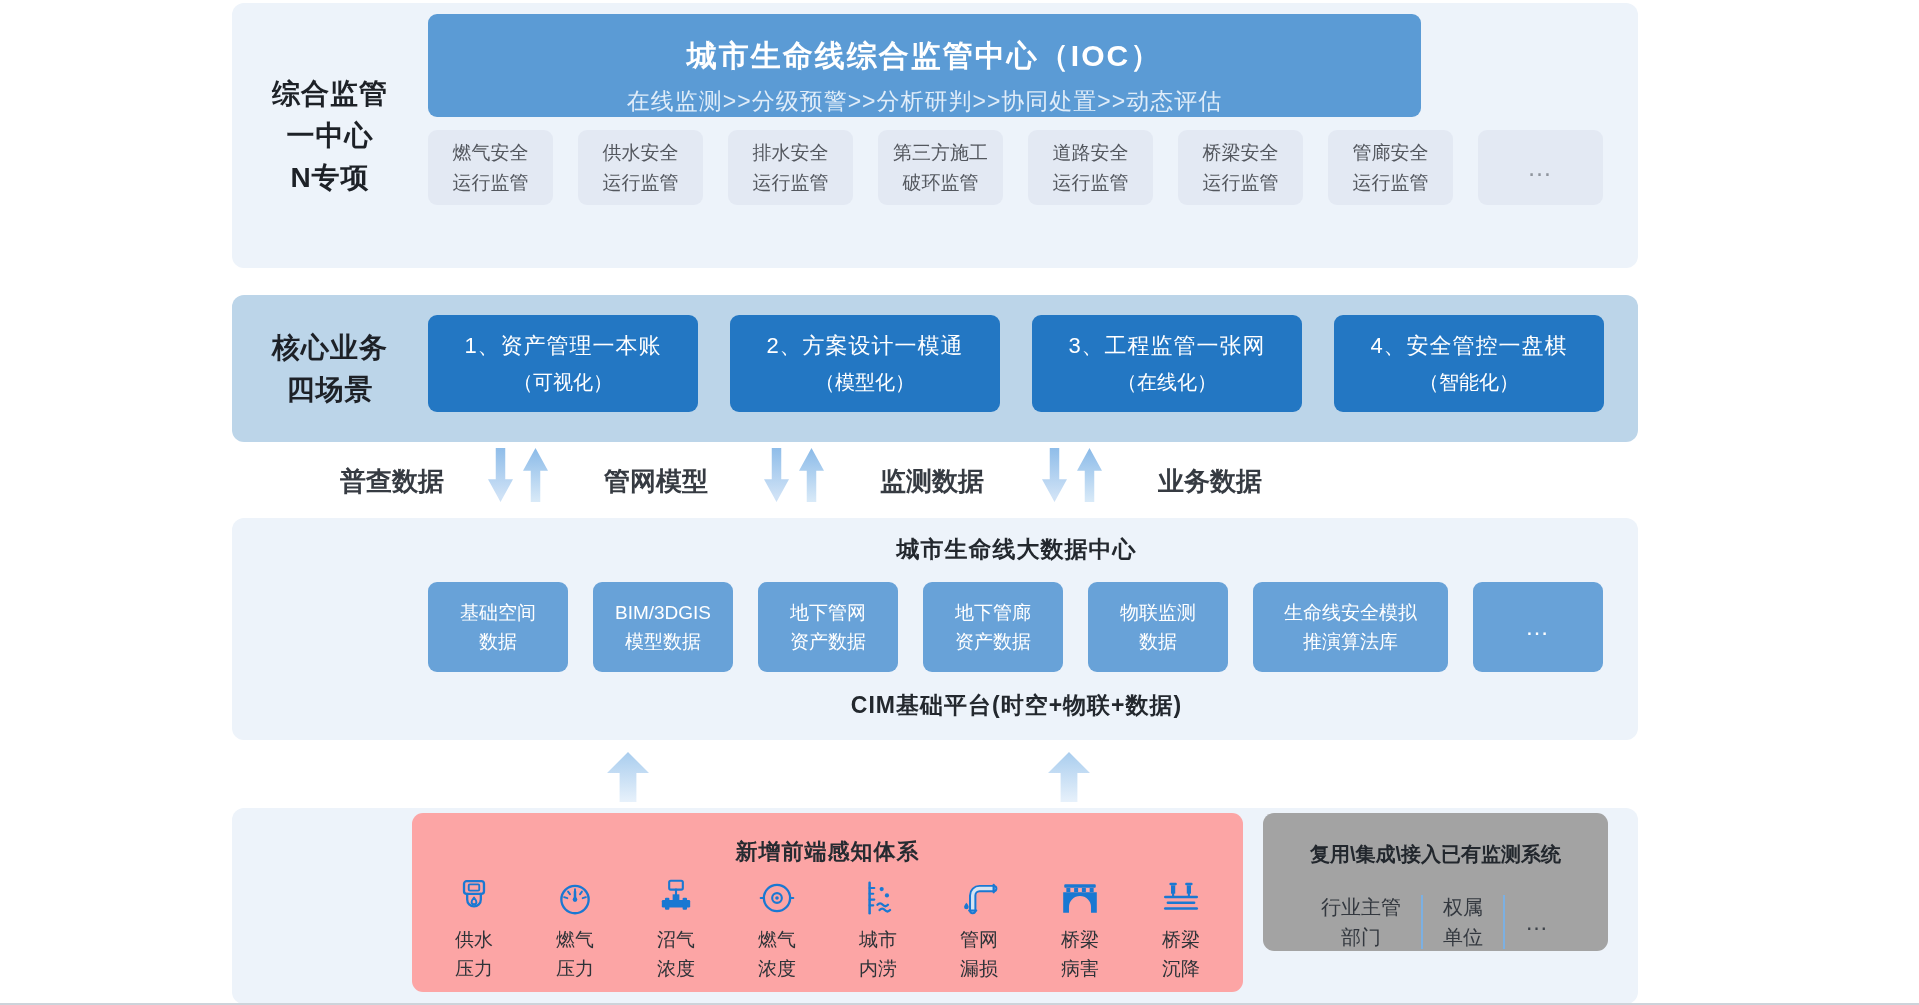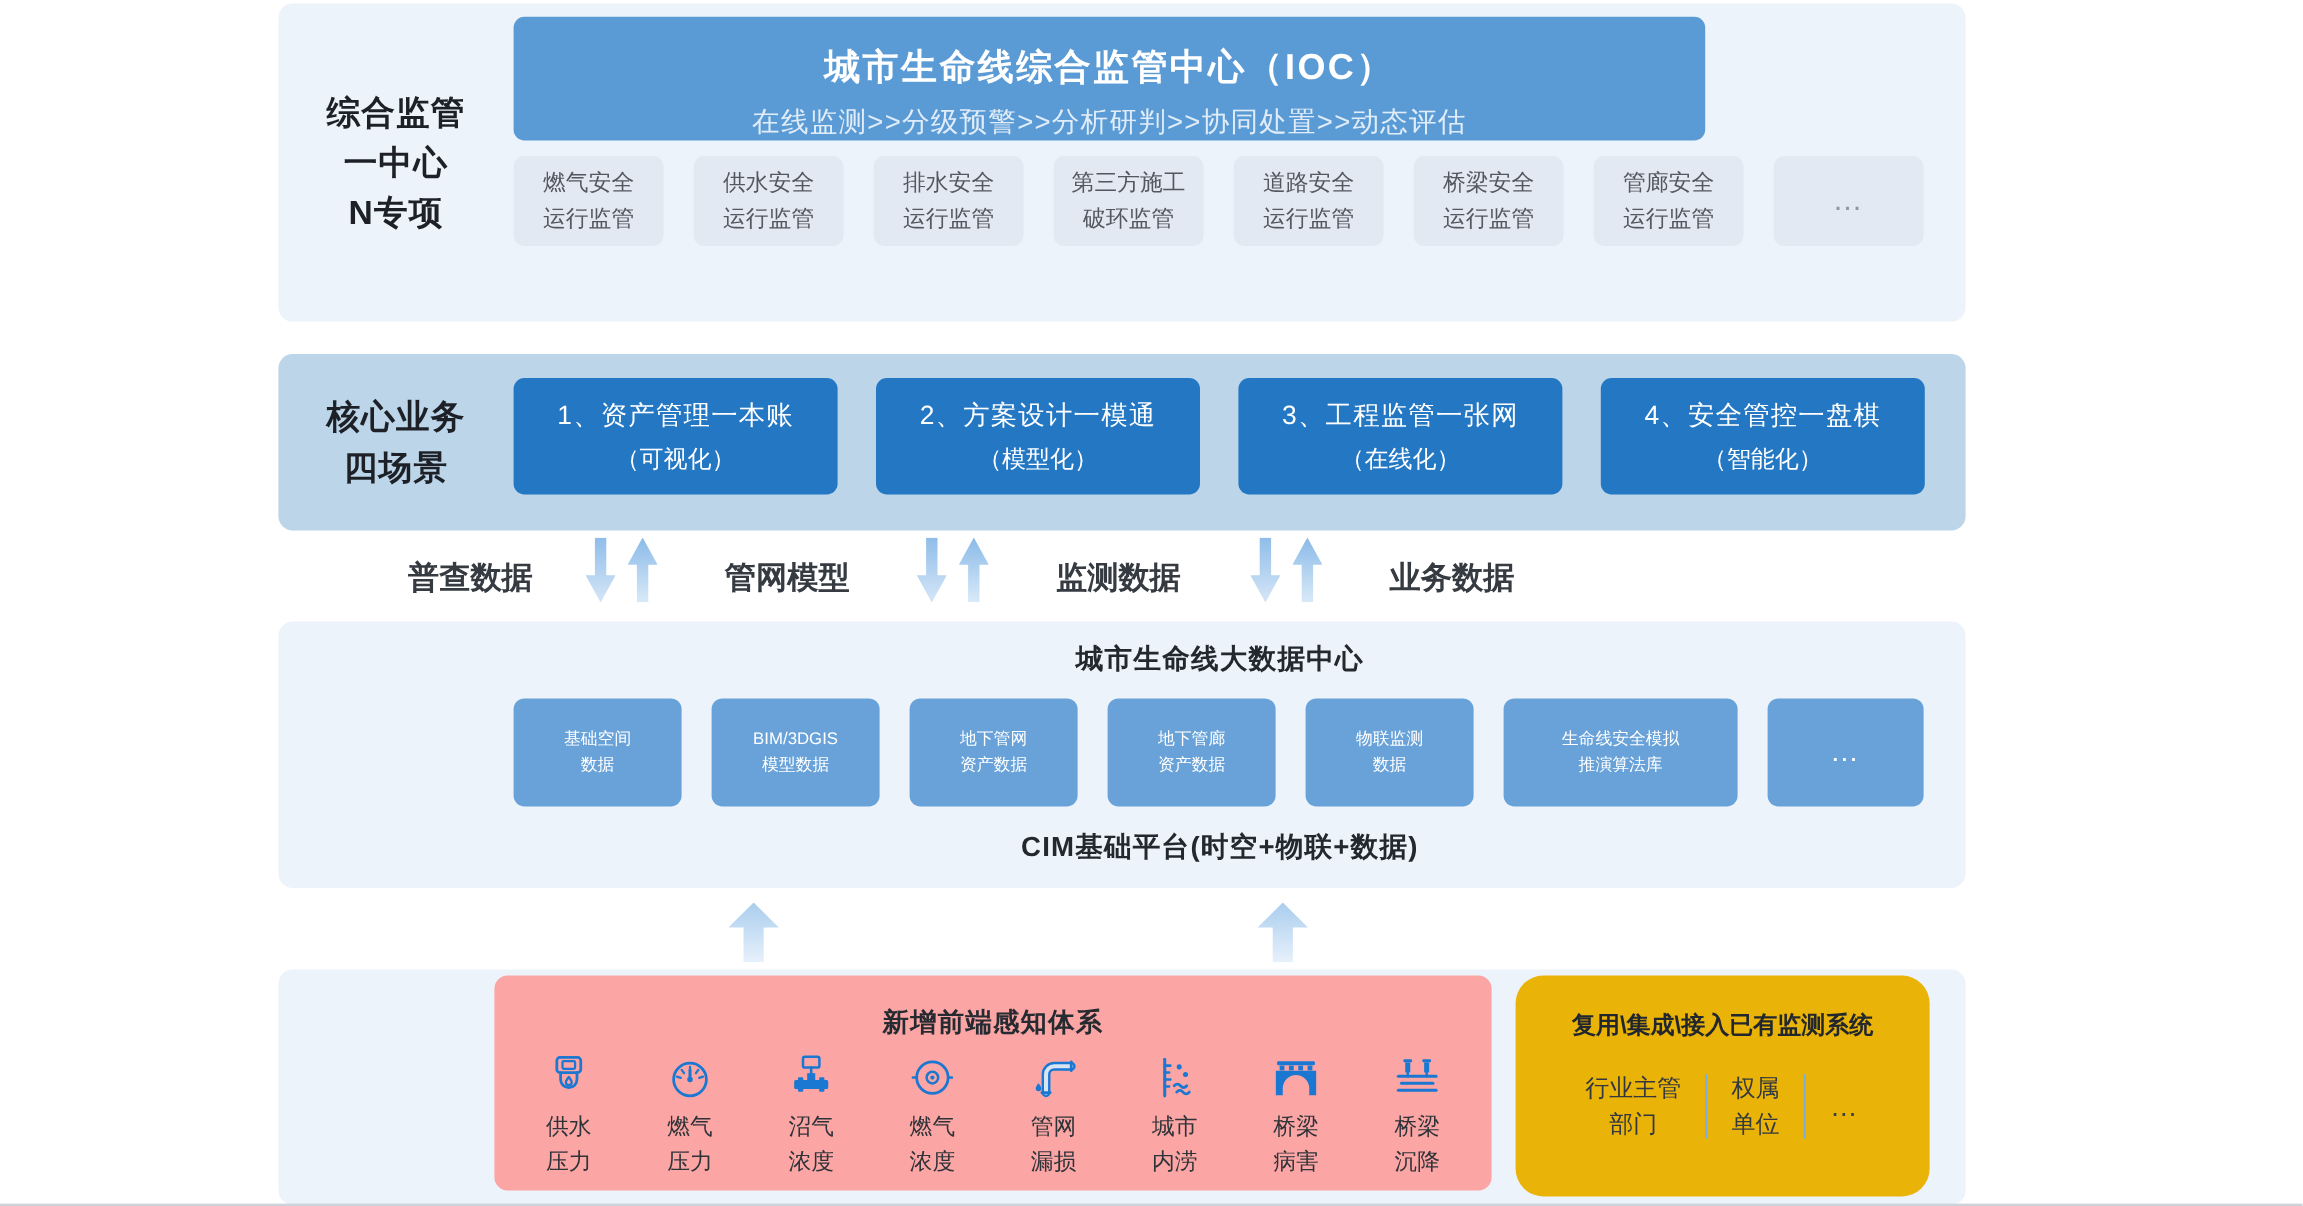--- a/index.html
+++ b/index.html
@@ -40,40 +40,40 @@
   .arr{width:25px;height:54px;}
   .arr.down{background:linear-gradient(180deg,#8fbde9 0%,#cfe2f6 90%);
             clip-path:polygon(31% 0,69% 0,69% 58%,100% 58%,50% 100%,0 58%,31% 58%);}
   .arr.up{background:linear-gradient(180deg,#8abae8 0%,#d9eaf8 100%);
           clip-path:polygon(50% 0,100% 42%,69% 42%,69% 100%,31% 100%,31% 42%,0 42%);}
 
   
   .s3-title{position:absolute;left:196px;top:16px;width:1177px;text-align:center;font-size:23px;font-weight:600;color:#23282e;letter-spacing:1px;}
   .s3-items{position:absolute;left:196px;top:64px;display:flex;gap:25px;}
   .s3-item{height:90px;background:#68a2d8;border-radius:9px;color:#ffffff;display:flex;flex-direction:column;
-           align-items:center;justify-content:center;font-size:14px;line-height:1.55;text-align:center;}
+           align-items:center;justify-content:center;font-size:19px;line-height:1.55;text-align:center;}
   .s3-item.w1{width:140px;} .s3-item.w2{width:195px;} .s3-item.w3{width:130px;}
   .s3-item.dots{font-size:24px;letter-spacing:2px;}
   .cim-title{position:absolute;left:196px;top:172px;width:1177px;text-align:center;font-size:23px;font-weight:600;color:#23282e;letter-spacing:1px;}
 
   
   .up-big{position:absolute;top:752px;width:42px;height:50px;
           background:linear-gradient(180deg,#a9cdee 0%,#e7f1fb 100%);
           clip-path:polygon(50% 0,100% 42%,70% 42%,70% 100%,30% 100%,30% 42%,0 42%);}
   .up-big.a1{left:607px;} .up-big.a2{left:1048px;}
 
   
   .sense-box{position:absolute;left:180px;top:5px;width:831px;height:179px;background:#fca5a5;border-radius:11px;}
   .sense-title{margin-top:24px;text-align:center;font-size:22px;font-weight:600;color:#262b31;letter-spacing:1px;}
   .sensor-row{position:absolute;left:16px;right:16px;top:64px;display:flex;justify-content:space-between;}
   .sensor{display:flex;flex-direction:column;align-items:center;width:92px;}
   .sensor svg{width:42px;height:42px;display:block;}
   .sensor-label{margin-top:7px;font-size:19px;color:#2e3338;text-align:center;line-height:1.5;}
 
-  .reuse-box{position:absolute;left:1031px;top:5px;width:345px;height:184px;background:#eab308;border-radius:23px;}
+  .reuse-box{position:absolute;left:1031px;top:5px;width:345px;height:138px;background:#a3a3a3;border-radius:11px;}
   .reuse-title{margin-top:28px;text-align:center;font-size:20px;font-weight:bold;color:#22272d;}
   .reuse-row{margin-top:24px;display:flex;align-items:center;justify-content:center;gap:20px;}
   .reuse-item{font-size:20px;color:#33383f;text-align:center;line-height:1.5;}
   .reuse-item.dots{font-size:23px;letter-spacing:2px;color:#3c4148;}
   .vsep{width:2px;height:54px;background:#7cb0e2;}
 
   .bottom-rule{position:absolute;left:0;right:0;bottom:0;height:2px;background:#cdd3da;}
 </style>
 </head>
 <body>
@@ -260,44 +260,44 @@
             <circle cx="20" cy="20" r="1.7" fill="#1a78d2" stroke="none"></circle>
             <path d="M4.5 20h3M32.5 20h3" stroke-width="2"></path>
           </svg>
           <div class="sensor-label">
             <span>燃气</span><br>
             <span>浓度</span>
           </div>
         </div>
 
         <div class="sensor">
-          <svg viewBox="0 0 40 40" fill="none" stroke-linecap="round" stroke-linejoin="round">
-            <path d="M14 32V17.5a6.5 6.5 0 0 1 6.5-6.5H34" stroke="#1a78d2" stroke-width="7"></path>
-            <path d="M14 32V17.5a6.5 6.5 0 0 1 6.5-6.5H34" stroke="#d7e4f2" stroke-width="3.2"></path>
-            <path d="M34 7.5v7M10.7 32h6.6" stroke="#1a78d2" stroke-width="2.2"></path>
-            <path d="M8 24.5c1.5 1.9 2.2 3 2.2 4.1a2.2 2.2 0 1 1-4.4 0c0-1.1.7-2.2 2.2-4.1z" fill="#1a78d2"></path>
-          </svg>
-          <div class="sensor-label">
-            <span>管网</span><br>
-            <span>漏损</span>
-          </div>
-        </div>
-
-        <div class="sensor">
           <svg viewBox="0 0 40 40" fill="none" stroke="#1a78d2" stroke-width="2.2" stroke-linecap="round" stroke-linejoin="round">
             <path d="M12 5.5v29" stroke-width="2.4"></path>
             <path d="M12 10.5h4.5M12 16h3.5M12 21.5h4.5M12 27h3.5" stroke-width="2"></path>
             <circle cx="23.5" cy="11.5" r="2" fill="#1a78d2" stroke="none"></circle>
             <circle cx="28.5" cy="17.5" r="2" fill="#1a78d2" stroke="none"></circle>
             <path d="M19.5 26.5c1.6-1.8 3.4-1.8 5 0s3.4 1.8 5 0"></path>
             <path d="M21.5 31.5c1.6-1.8 3.4-1.8 5 0s3.4 1.8 5 0"></path>
           </svg>
           <div class="sensor-label">
             <span>城市</span><br>
             <span>内涝</span>
+          </div>
+        </div>
+
+        <div class="sensor">
+          <svg viewBox="0 0 40 40" fill="none" stroke-linecap="round" stroke-linejoin="round">
+            <path d="M14 32V17.5a6.5 6.5 0 0 1 6.5-6.5H34" stroke="#1a78d2" stroke-width="7"></path>
+            <path d="M14 32V17.5a6.5 6.5 0 0 1 6.5-6.5H34" stroke="#d7e4f2" stroke-width="3.2"></path>
+            <path d="M34 7.5v7M10.7 32h6.6" stroke="#1a78d2" stroke-width="2.2"></path>
+            <path d="M8 24.5c1.5 1.9 2.2 3 2.2 4.1a2.2 2.2 0 1 1-4.4 0c0-1.1.7-2.2 2.2-4.1z" fill="#1a78d2"></path>
+          </svg>
+          <div class="sensor-label">
+            <span>管网</span><br>
+            <span>漏损</span>
           </div>
         </div>
 
         <div class="sensor">
           <svg viewBox="0 0 40 40" fill="#1a78d2" stroke="none">
             <rect x="5" y="7" width="30" height="3.2" rx="1"></rect>
             <rect x="7" y="10.5" width="3.8" height="3.8"></rect>
             <rect x="14.4" y="10.5" width="3.8" height="3.8"></rect>
             <rect x="21.8" y="10.5" width="3.8" height="3.8"></rect>
             <rect x="29.2" y="10.5" width="3.8" height="3.8"></rect>

